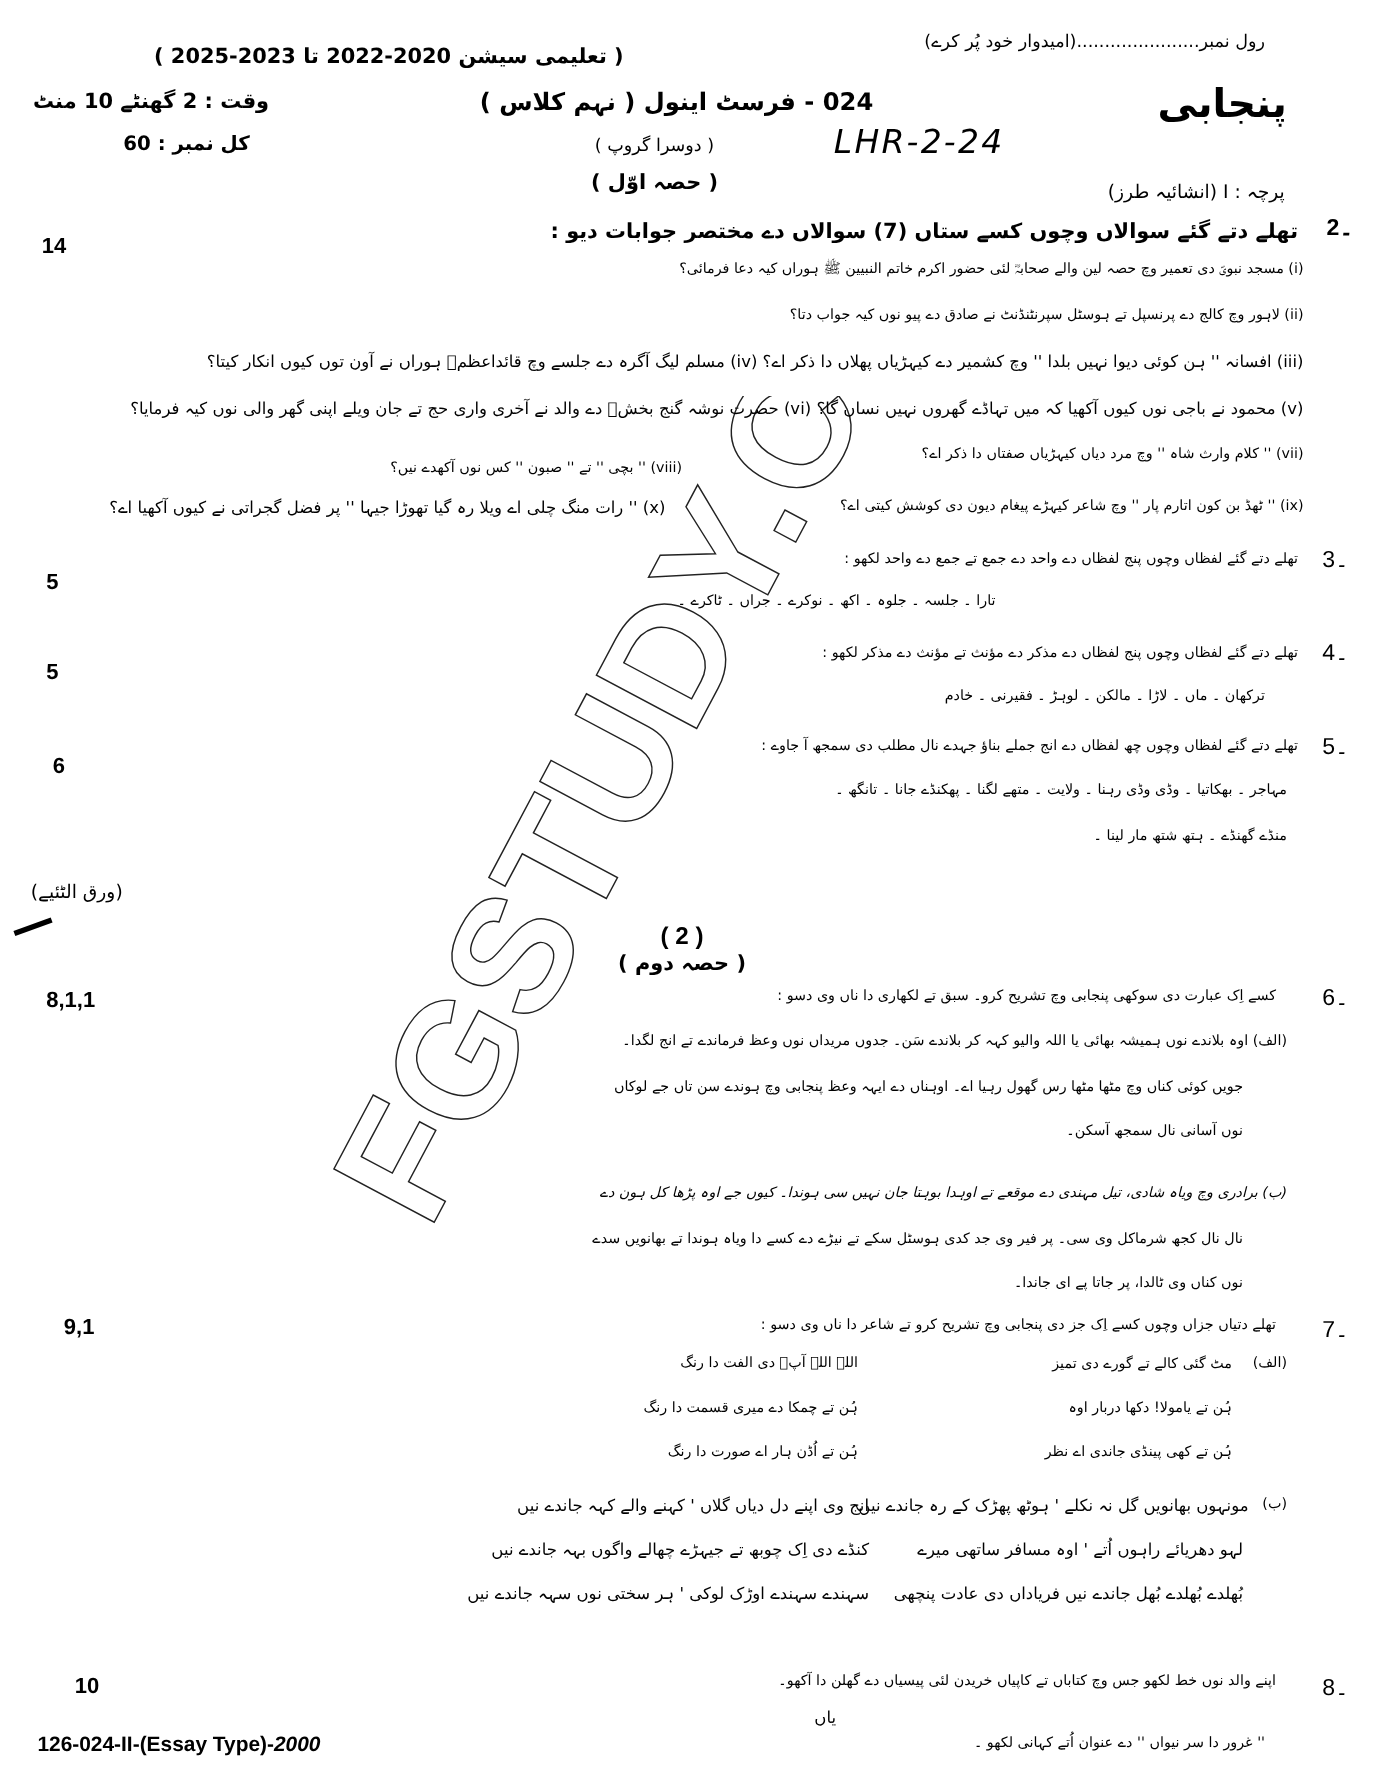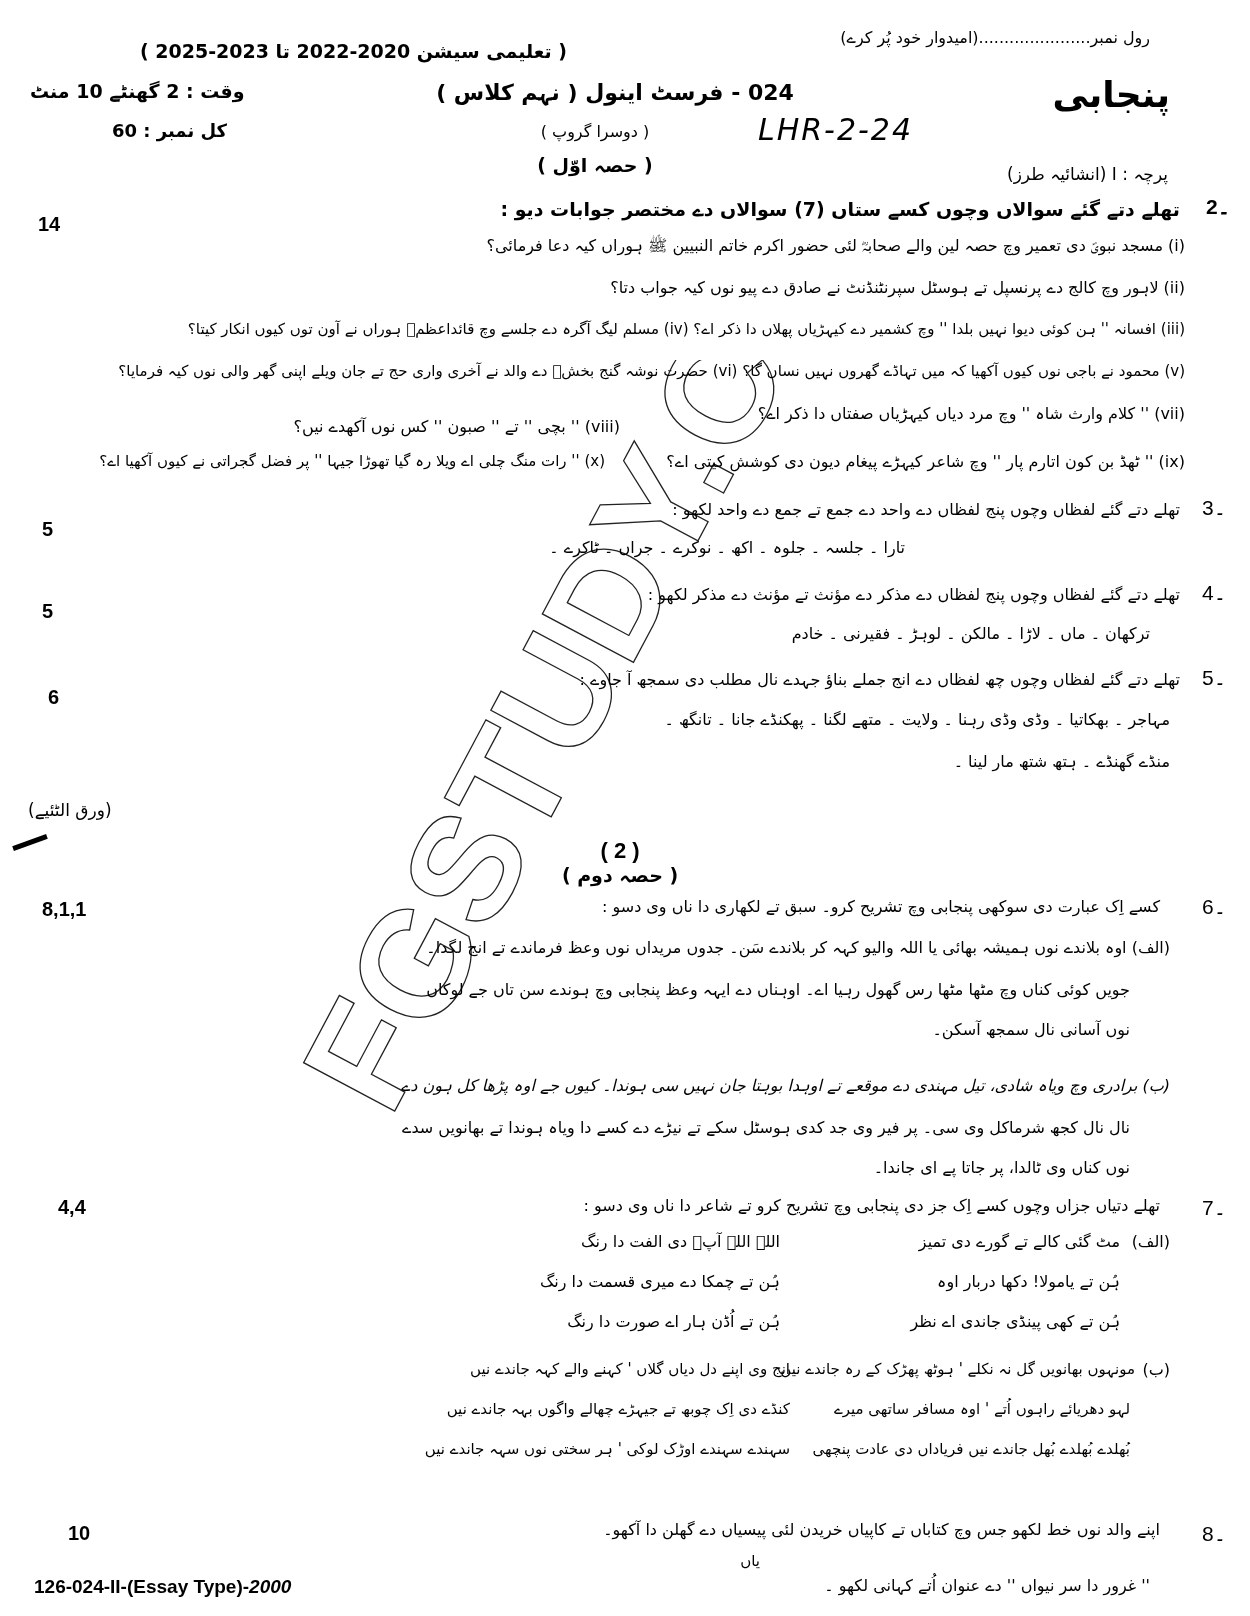--- a/index.html
+++ b/index.html
@@ -6,21 +6,21 @@
   body {
     width: 1250px; height: 1616px; position: relative; overflow: hidden;
     color: #000; font-family: "DejaVu Sans", sans-serif;
   }
   .abs { position: absolute; }
   .ur { direction: rtl; font-family: "DejaVu Sans", sans-serif; white-space: nowrap; }
   .lt { direction: ltr; font-family: "Liberation Sans", sans-serif; white-space: nowrap; }
   .bold { font-weight: bold; }
   .c { text-align: center; }
   .q { font-size: 19px; }
-  .sub { font-size: 16px; }
+  .sub { font-size: 13px; }
   .marks { font-family: "Liberation Sans", sans-serif; font-size: 20px; font-weight: bold; }
   .qnum { font-family: "Liberation Sans", sans-serif; font-size: 21px; }
   .watermark {
     position: absolute; left: 300px; top: 360px; width: 620px; height: 860px;
     pointer-events: none;
   }
   .watermark svg text {
     font-family: "Liberation Sans", sans-serif; font-weight: bold; font-size: 150px;
     fill: none; stroke: #222; stroke-width: 1.3;
   }
@@ -90,21 +90,21 @@
 <div class="abs marks" style="left:42px; top:898px;">8,1,1</div>
 <div class="abs ur sub" style="right:80px; top:938px;">(الف)  اوہ بلاندے نوں ہمیشہ بھائی یا اللہ والیو کہہ کر بلاندے سَن۔ جدوں مریداں نوں وعظ فرماندے تے انج لگدا۔</div>
 <div class="abs ur sub" style="right:120px; top:980px;">جویں کوئی کناں وچ مٹھا مٹھا رس گھول رہیا اے۔ اوہناں دے ایہہ وعظ پنجابی وچ ہوندے سن تاں جے لوکاں</div>
 <div class="abs ur sub" style="right:120px; top:1020px;">نوں آسانی نال سمجھ آسکن۔</div>
 <div class="abs ur sub" style="right:80px; top:1076px;font-style:italic;">(ب)  برادری وچ ویاہ شادی، تیل مہندی دے موقعے تے اوہدا بوہتا جان نہیں سی ہوندا۔ کیوں جے اوہ پڑھا کل ہون دے</div>
 <div class="abs ur sub" style="right:120px; top:1118px;">نال نال کجھ شرماکل وی سی۔ پر فیر وی جد کدی ہوسٹل سکے تے نیڑے دے کسے دا ویاہ ہوندا تے بھانویں سدے</div>
 <div class="abs ur sub" style="right:120px; top:1158px;">نوں کناں وی ٹالدا، پر جاتا پے ای جاندا۔</div>
 
 <div class="abs qnum" style="right:24px; top:1196px;">7۔</div>
 <div class="abs ur sub" style="right:90px; top:1196px;">تھلے دتیاں جزاں وچوں کسے اِک جز دی پنجابی وچ تشریح کرو تے شاعر دا ناں وی دسو :</div>
-<div class="abs marks" style="left:58px; top:1196px;">4,4</div>
+<div class="abs marks" style="left:58px; top:1196px;">9,1</div>
 
 <div class="abs ur sub" style="right:80px; top:1232px;">(الف)</div>
 <div class="abs ur sub" style="right:130px; top:1232px;">مٹ گئی کالے تے گورے دی تمیز</div>
 <div class="abs ur sub" style="right:470px; top:1232px;">اللہ اللہ آپؐ دی الفت دا رنگ</div>
 <div class="abs ur sub" style="right:130px; top:1272px;">ہُن تے یامولا! دکھا دربار اوہ</div>
 <div class="abs ur sub" style="right:470px; top:1272px;">ہُن تے چمکا دے میری قسمت دا رنگ</div>
 <div class="abs ur sub" style="right:130px; top:1312px;">ہُن تے کھی پینڈی جاندی اے نظر</div>
 <div class="abs ur sub" style="right:470px; top:1312px;">ہُن تے اُڈن ہار اے صورت دا رنگ</div>
 
 <div class="abs ur sub" style="right:80px; top:1360px;">(ب)</div>

